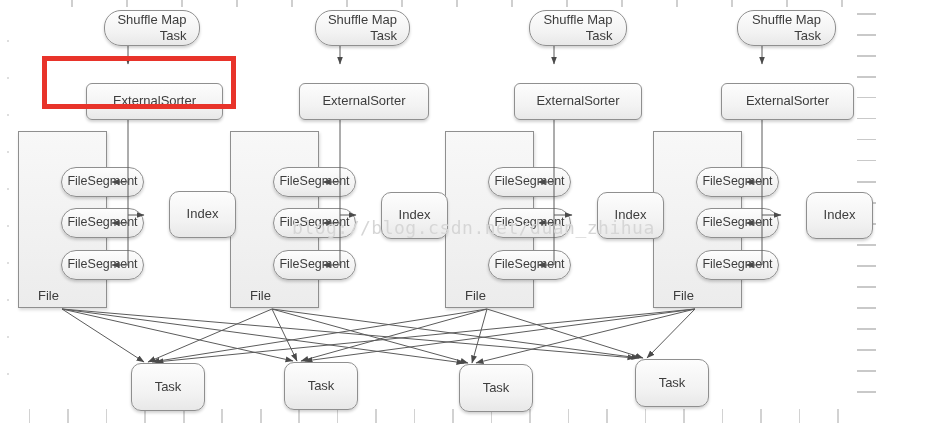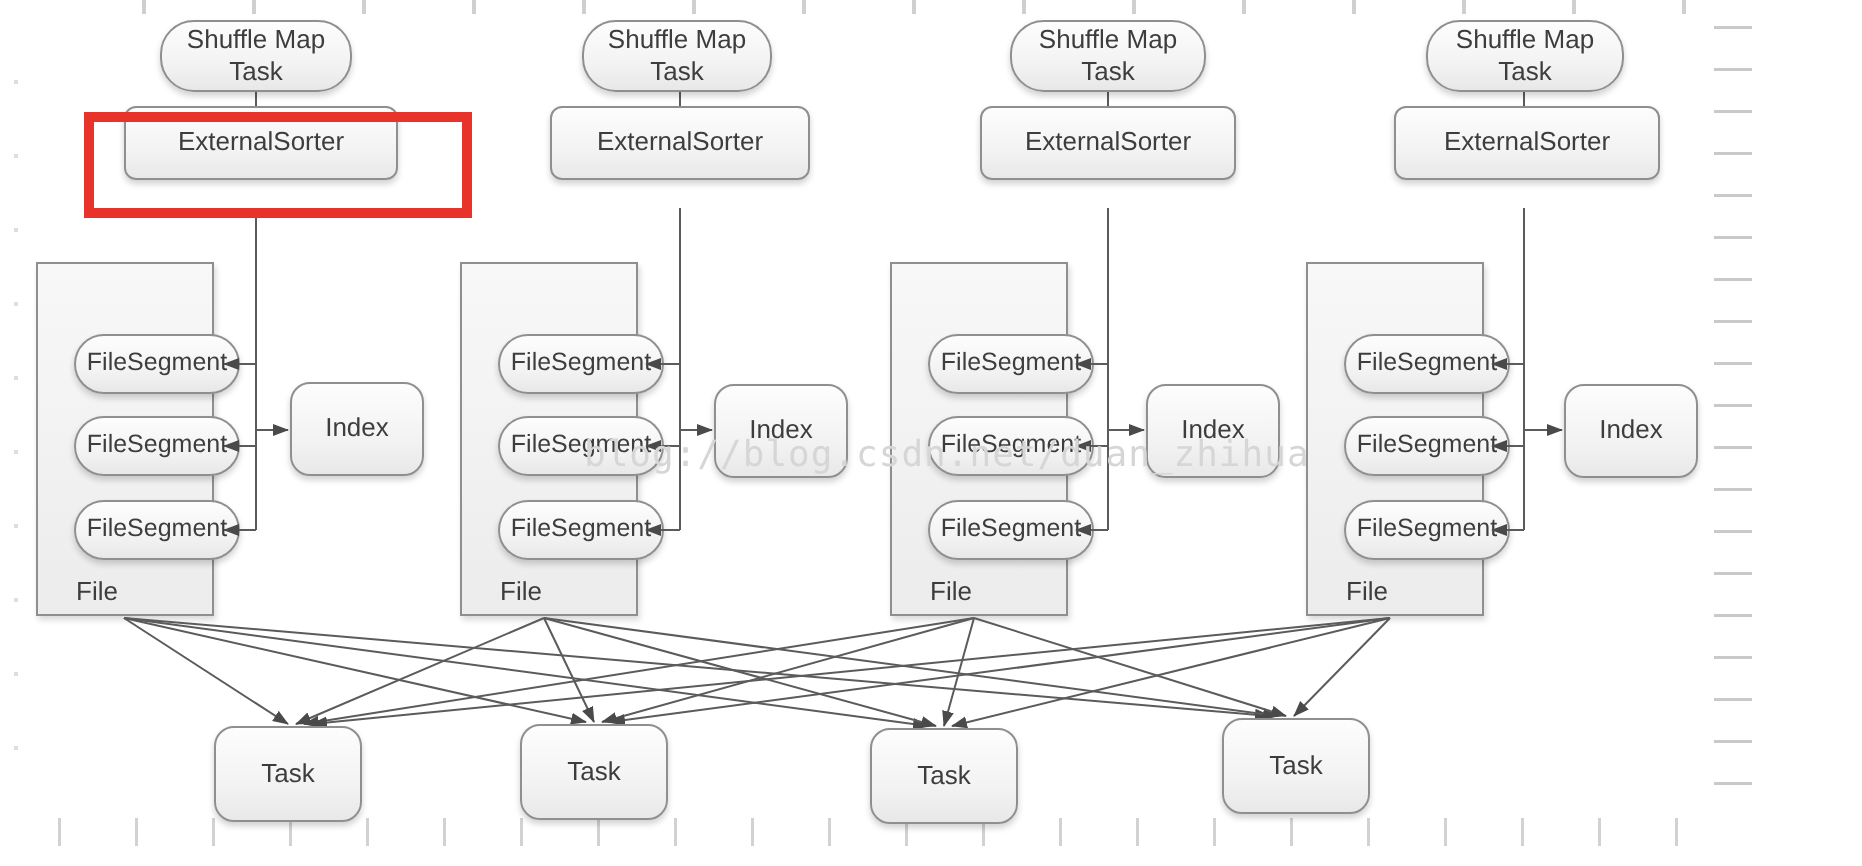--- a/index.html
+++ b/index.html
@@ -15,26 +15,26 @@
   .dashes-right{position:absolute;left:857px;top:13px;width:19px;height:397px;
     background:repeating-linear-gradient(180deg,#c9c9c9 0 1.5px,transparent 1.5px 21px);}
   .dots-left{position:absolute;left:7px;top:40px;width:2px;height:356px;
     background:repeating-linear-gradient(180deg,#dedede 0 2px,transparent 2px 37px);}
   
   #wires{position:absolute;left:0;top:0;width:931px;height:433px;z-index:2;}
   #wires line{stroke:#5b5b5b;stroke-width:1;}
   
   .node{
     position:absolute;box-sizing:border-box;display:flex;align-items:center;justify-content:center;
-    text-align:center;font-size:13px;line-height:1.25;
+    text-align:right;font-size:13px;line-height:1.25;
     background:linear-gradient(180deg,#fdfdfd 0%,#f2f2f2 65%,#e8e8e8 100%);
-    border:1px solid #8f8f8f;box-shadow:0 2px 3px rgba(0,0,0,.18);z-index:3;
+    border:1px solid #8f8f8f;box-shadow:0 2px 3px rgba(0,0,0,.18);z-index:3;margin-left:24px;
   }
   .smt{border-radius:17px;white-space:pre-line;height:36px;top:10px;}
-  .sorter{border-radius:6px;height:37px;top:53px;}
+  .sorter{border-radius:6px;height:37px;top:83px;}
   .filebox{
     position:absolute;box-sizing:border-box;top:131px;width:89px;height:177px;
     background:linear-gradient(180deg,#f8f8f8,#ececec);
     border:1px solid #8f8f8f;box-shadow:1px 2px 3px rgba(0,0,0,.15);z-index:1;
   }
   .filelabel{position:absolute;left:19px;bottom:4px;font-size:13px;color:#3d3d3d;}
   .seg{left:18px;width:83px;height:30px;border-radius:15px;font-size:12.5px;}
   .seg.s1{top:35px}.seg.s2{top:76px}.seg.s3{top:118px}
   .index{border-radius:10px;top:192px;width:67px;height:47px;}
   .task{border-radius:10px;width:74px;height:48px;}

